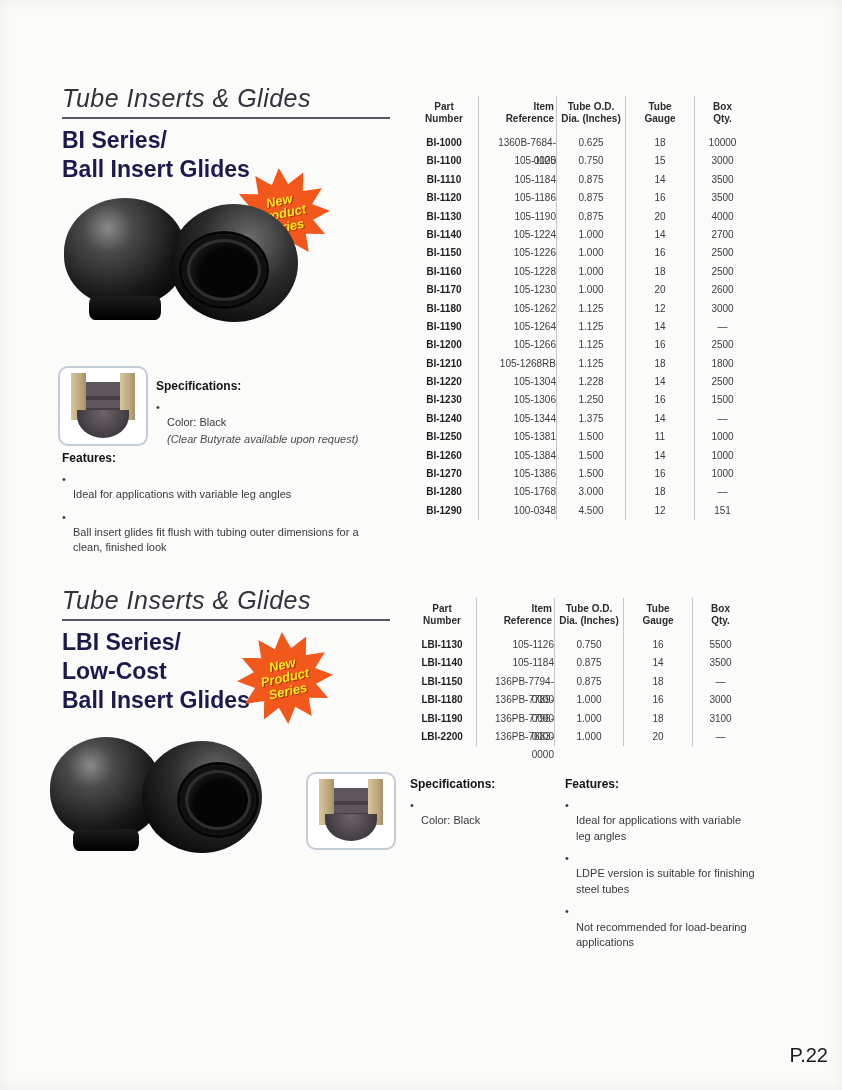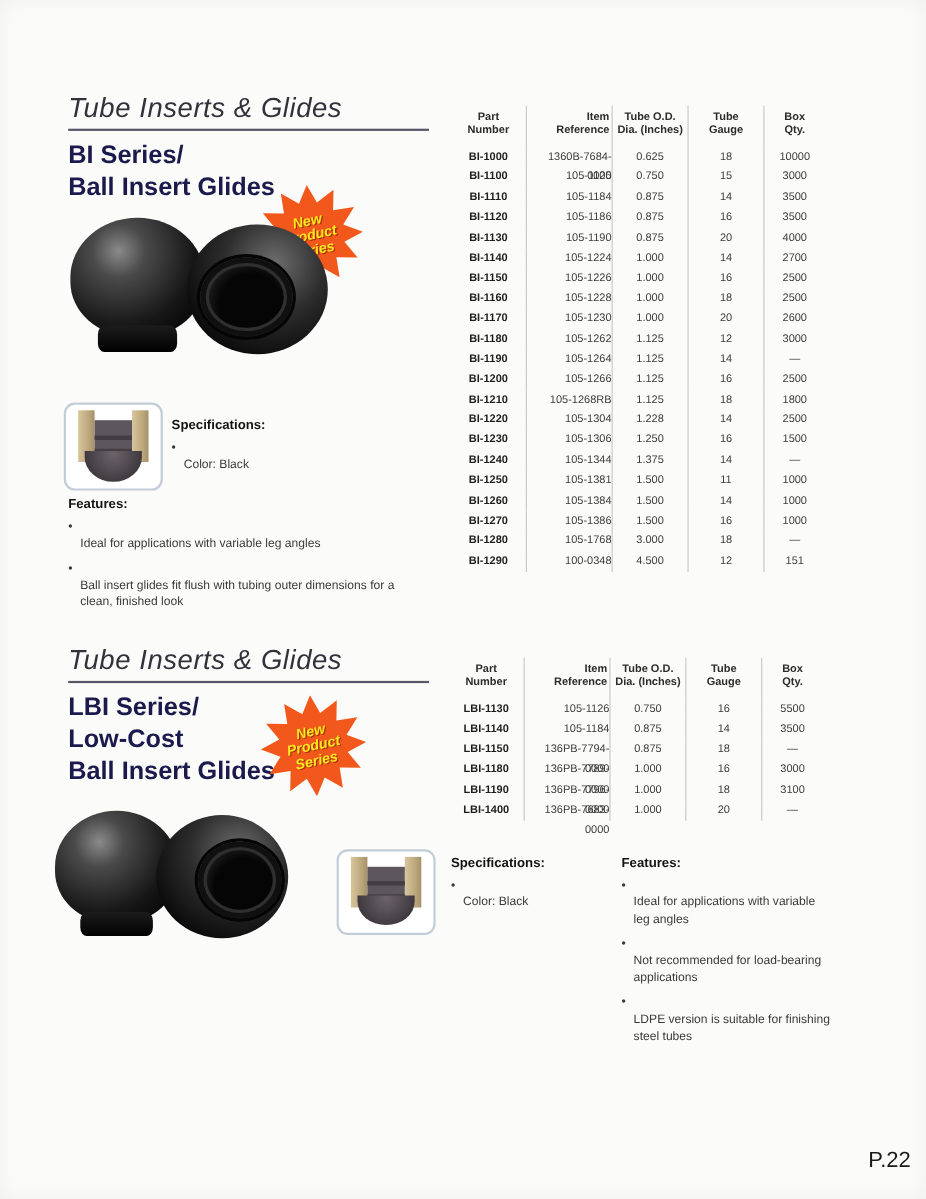--- a/index.html
+++ b/index.html
@@ -100,20 +100,21 @@
       <div class="cut-stripe" style="top:26px;"></div>
     </div>
     <div class="cut-ball" style="left:17px;right:17px;top:42px;height:28px;"></div>
   </div>
 
   <div class="text-block" style="left:156px;top:378px;width:250px;">
     <p class="tb-heading">Specifications:</p>
     <ul class="bullets">
       <li>
         <span>Color: Black</span>
+        <div class="note">(Clear Butyrate available upon request)</div>
       </li>
     </ul>
   </div>
 
   <div class="text-block" style="left:62px;top:450px;width:320px;">
     <p class="tb-heading">Features:</p>
     <ul class="bullets">
       <li>
         <span>Ideal for applications with variable leg angles</span>
       </li>
@@ -356,21 +357,21 @@
           <div class="t-cell c4">3000</div>
         </div>
         <div class="t-row">
           <div class="t-cell c0">LBI-1190</div>
           <div class="t-cell c1">136PB-7796-0000</div>
           <div class="t-cell c2">1.000</div>
           <div class="t-cell c3">18</div>
           <div class="t-cell c4">3100</div>
         </div>
         <div class="t-row">
-          <div class="t-cell c0">LBI-1400</div>
+          <div class="t-cell c0">LBI-2200</div>
           <div class="t-cell c1">136PB-7683-0000</div>
           <div class="t-cell c2">1.000</div>
           <div class="t-cell c3">20</div>
           <div class="t-cell c4">—</div>
         </div>
       </div>
   </div>
 
   <div class="cutaway" style="left:306px;top:772px;width:86px;height:74px;">
     <div class="cut-wall" style="left:11px;"></div>
@@ -391,23 +392,23 @@
     </ul>
   </div>
 
   <div class="text-block" style="left:565px;top:776px;width:190px;">
     <p class="tb-heading">Features:</p>
     <ul class="bullets">
       <li>
         <span>Ideal for applications with variable leg angles</span>
       </li>
       <li>
+        <span>LDPE version is suitable for finishing steel tubes</span>
+      </li>
+      <li>
         <span>Not recommended for load-bearing applications</span>
       </li>
-      <li>
-        <span>LDPE version is suitable for finishing steel tubes</span>
-      </li>
     </ul>
   </div>
 
   <div class="page-number">P.22</div>
 
 </div>
 
 </body></html>

